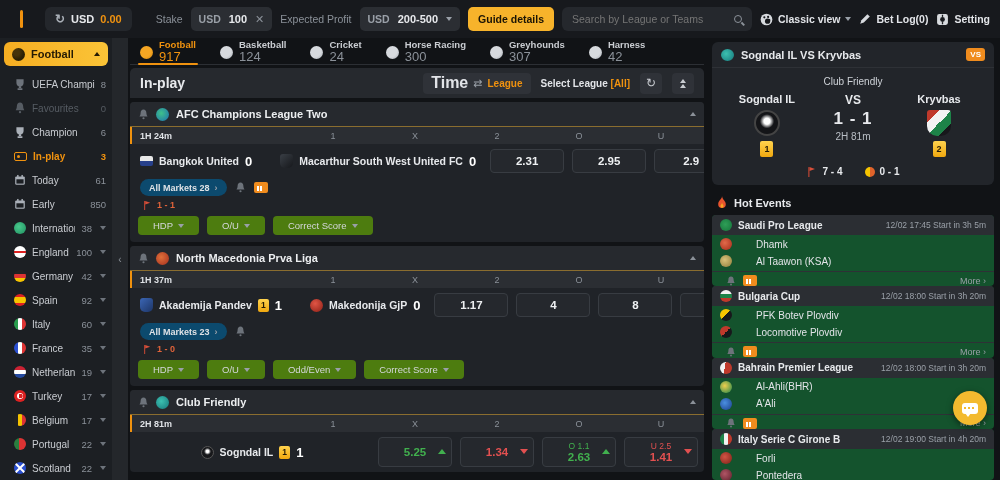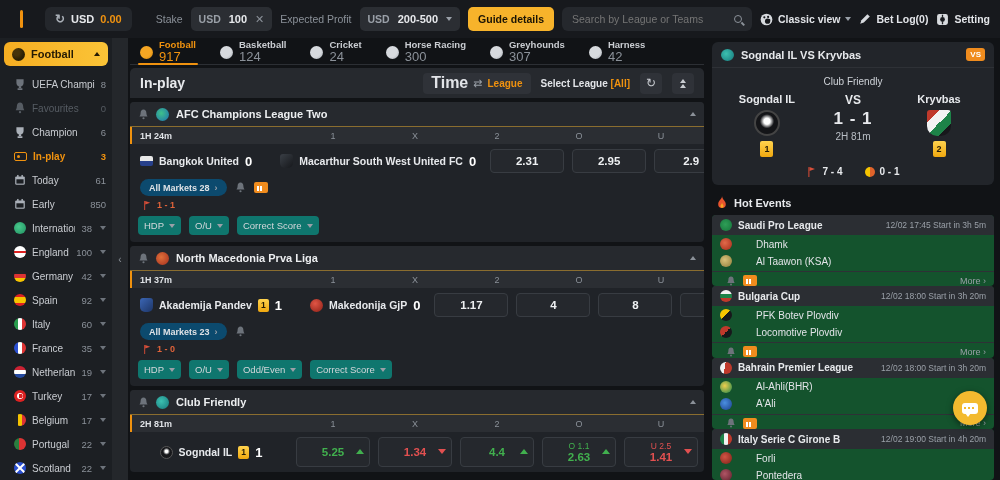--- a/index.html
+++ b/index.html
@@ -136,22 +136,22 @@
   .markets-row { display:flex; align-items:center; gap:8px; padding:1px 8px 4px 10px; }
   .am-pill { background:#0c4a6e; border-radius:9px; height:17px; display:flex; align-items:center; gap:5px;
     padding:0 9px; font-size:9px; font-weight:bold; color:#dfe2e6; cursor:pointer; }
   .am-pill i { font-style:normal; color:#9aa0a8; font-size:9px; }
   .stats-badge { width:14px; height:11px; background:#f08c1e; border-radius:2px; position:relative; cursor:pointer; }
   .stats-badge::after { content:""; position:absolute; left:3px; bottom:2px; width:2px; height:5px; background:#fff;
     box-shadow:3px 0 0 #fff, 6px 2px 0 -1px #fff; }
   .corners-row { display:flex; align-items:center; gap:5px; padding:0 8px 3px 12px; }
   .corners-row .cv { font-size:9px; font-weight:bold; color:#e0633a; }
   .filters-row { display:flex; gap:8px; padding:3px 8px 7px 8px; }
-  .f-pill { background:#0f766e; border-radius:4px; height:19px; display:flex; align-items:center; gap:5px;
-    padding:0 6px; font-size:9.5px; color:#d4d7db; cursor:pointer; }
+  .f-pill { background:#4d7c0f; border-radius:4px; height:19px; display:flex; align-items:center; gap:5px;
+    padding:0 15px; font-size:9.5px; color:#d4d7db; cursor:pointer; }
 
   
   .right { flex:1; display:flex; flex-direction:column; padding:4px 6px 0 6px; overflow:hidden; }
   .match-card { background:#22252a; border-radius:6px; padding-bottom:8px; }
   .mc-head { height:26px; display:flex; align-items:center; gap:7px; padding:0 9px; border-bottom:1px solid #2e3136; }
   .mc-title { flex:1; font-size:11px; font-weight:bold; }
   .vs-badge { background:#f08c1e; color:#fff; font-size:8px; font-weight:bold; border-radius:3px; padding:2px 4px; }
   .mc-league { text-align:center; font-size:10px; color:#cfd3d8; margin:8px 0 6px; }
   .mc-grid { display:flex; align-items:flex-start; padding:0 14px; }
   .mc-side { flex:1; display:flex; flex-direction:column; align-items:center; gap:5px; }
@@ -660,24 +660,20 @@
           <div class="odds">
             <div class="odd">
                 <span class="ov g">5.25</span>
                 <span class="tri up"></span>
               </div>
             <div class="odd">
                 <span class="ov r">1.34</span>
                 <span class="tri dn"></span>
               </div>
             <div class="odd">
-                <span class="ov g">4.4</span>
-                <span class="tri up"></span>
-              </div>
-            <div class="odd">
                 <span class="ol g">O 1.1</span>
                 <span class="ov g">2.63</span>
                 <span class="tri up"></span>
               </div>
             <div class="odd">
                 <span class="ol r">U 2.5</span>
                 <span class="ov r">1.41</span>
                 <span class="tri dn"></span>
               </div>
           </div>

